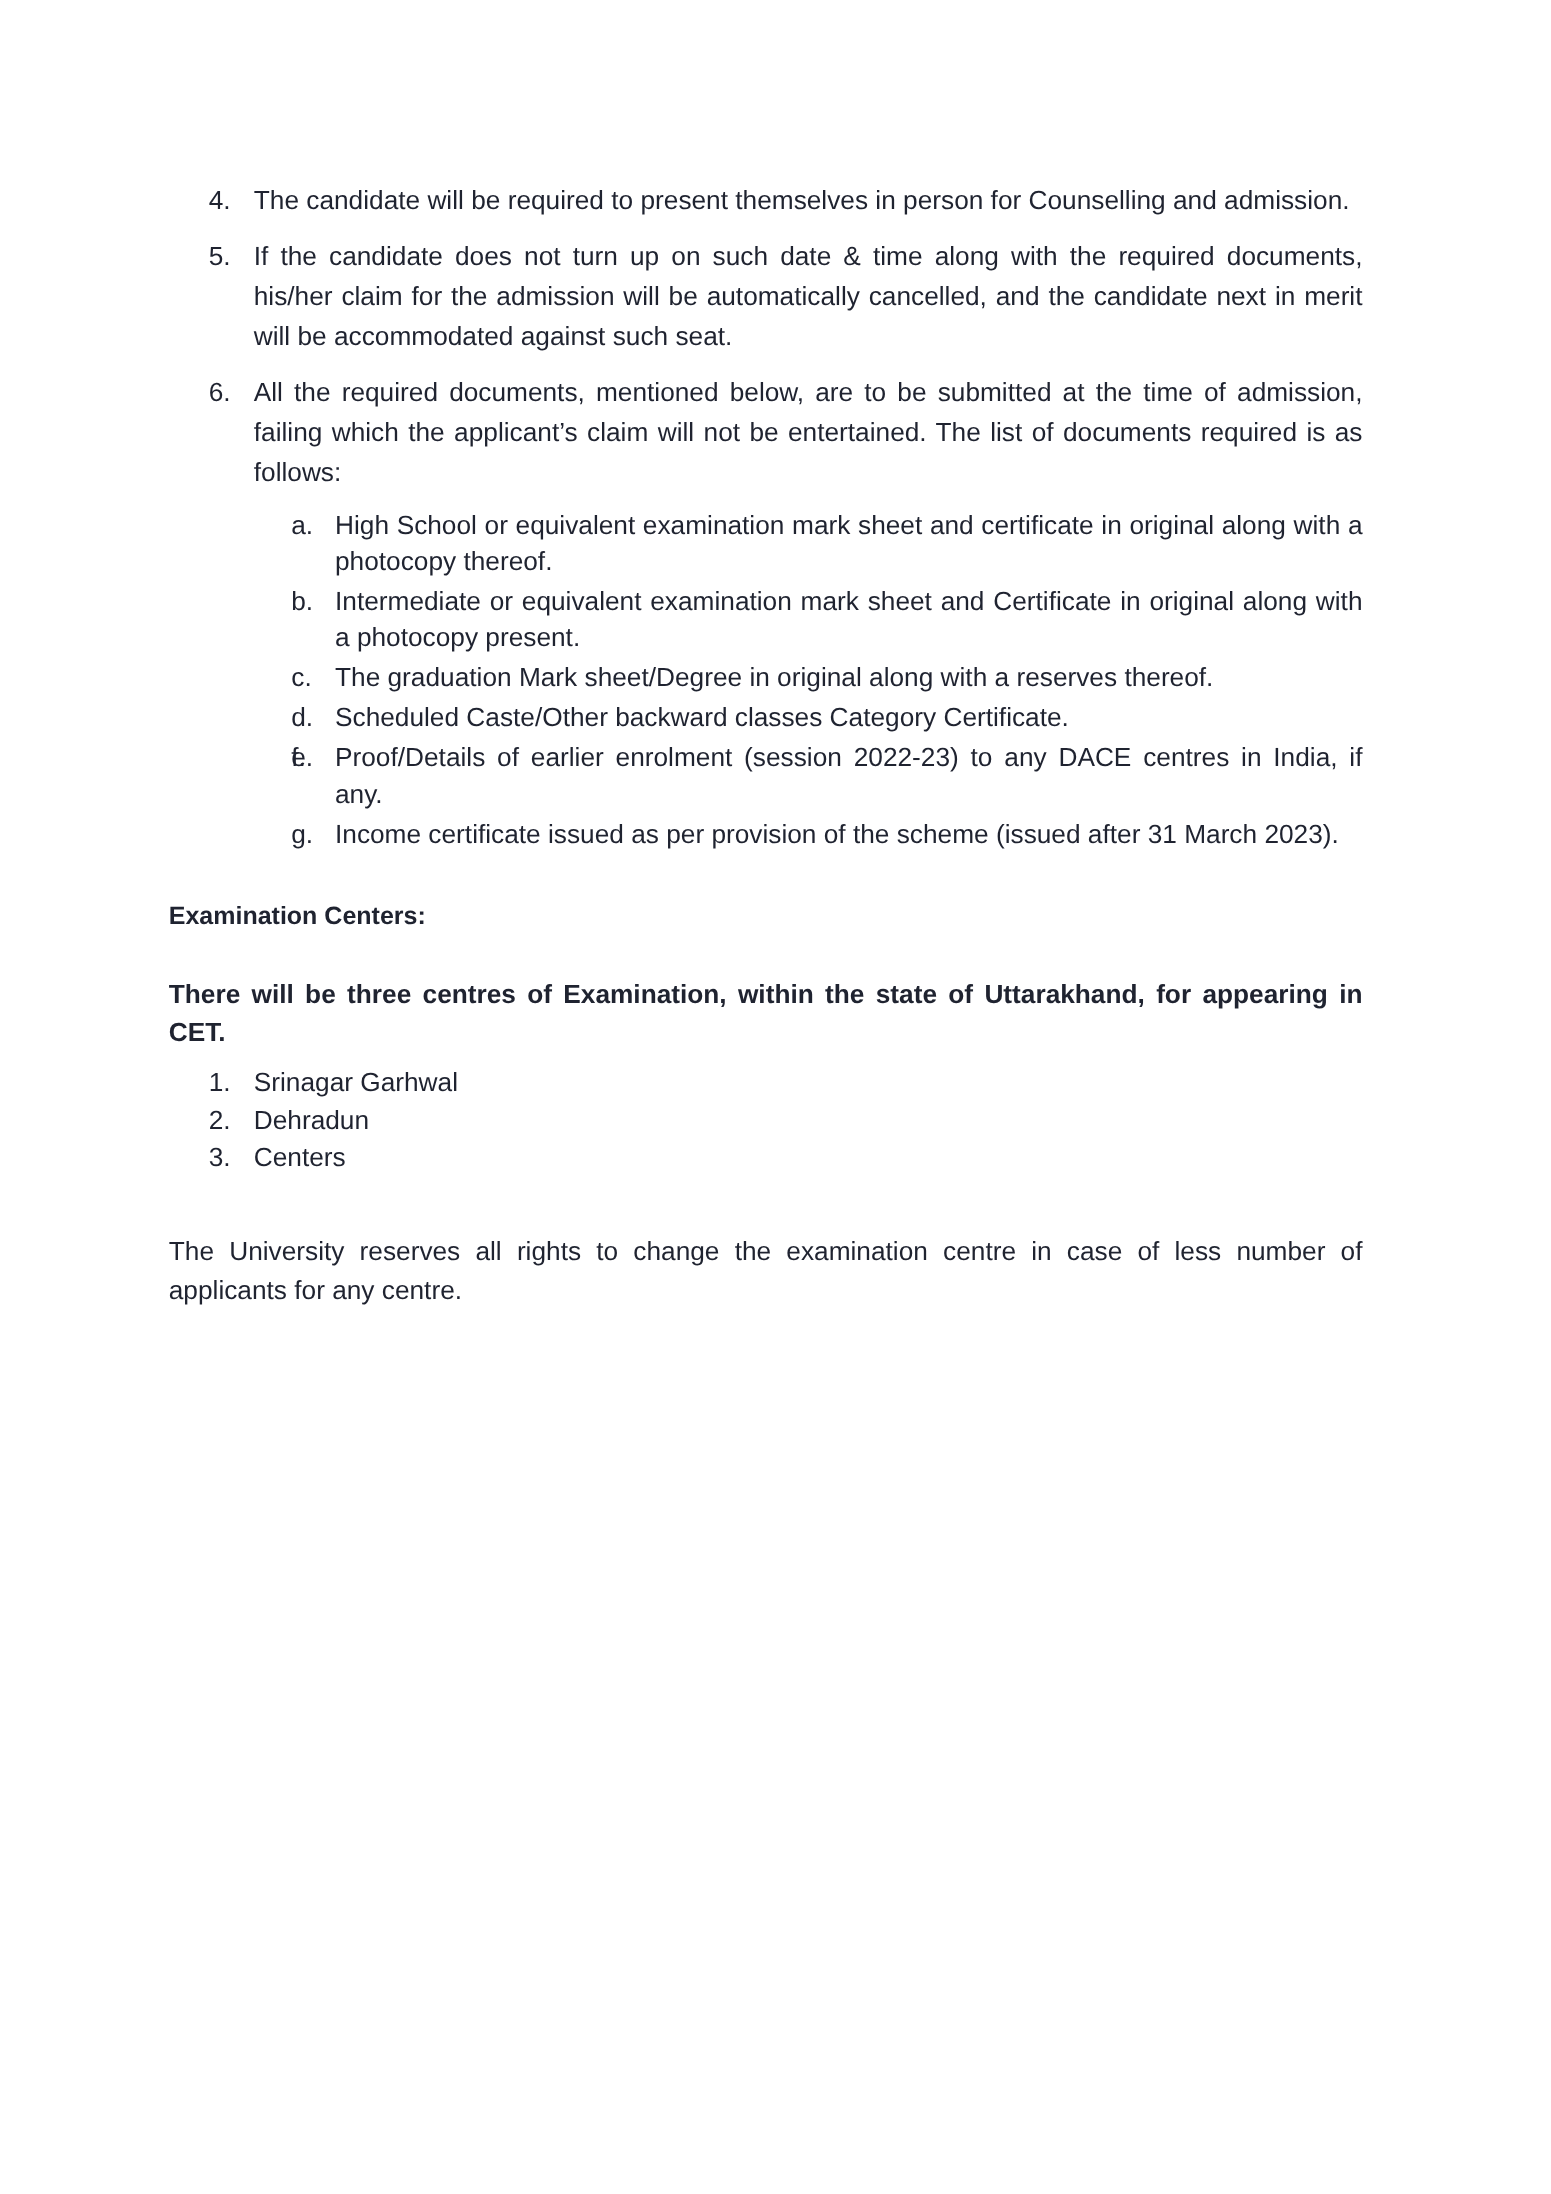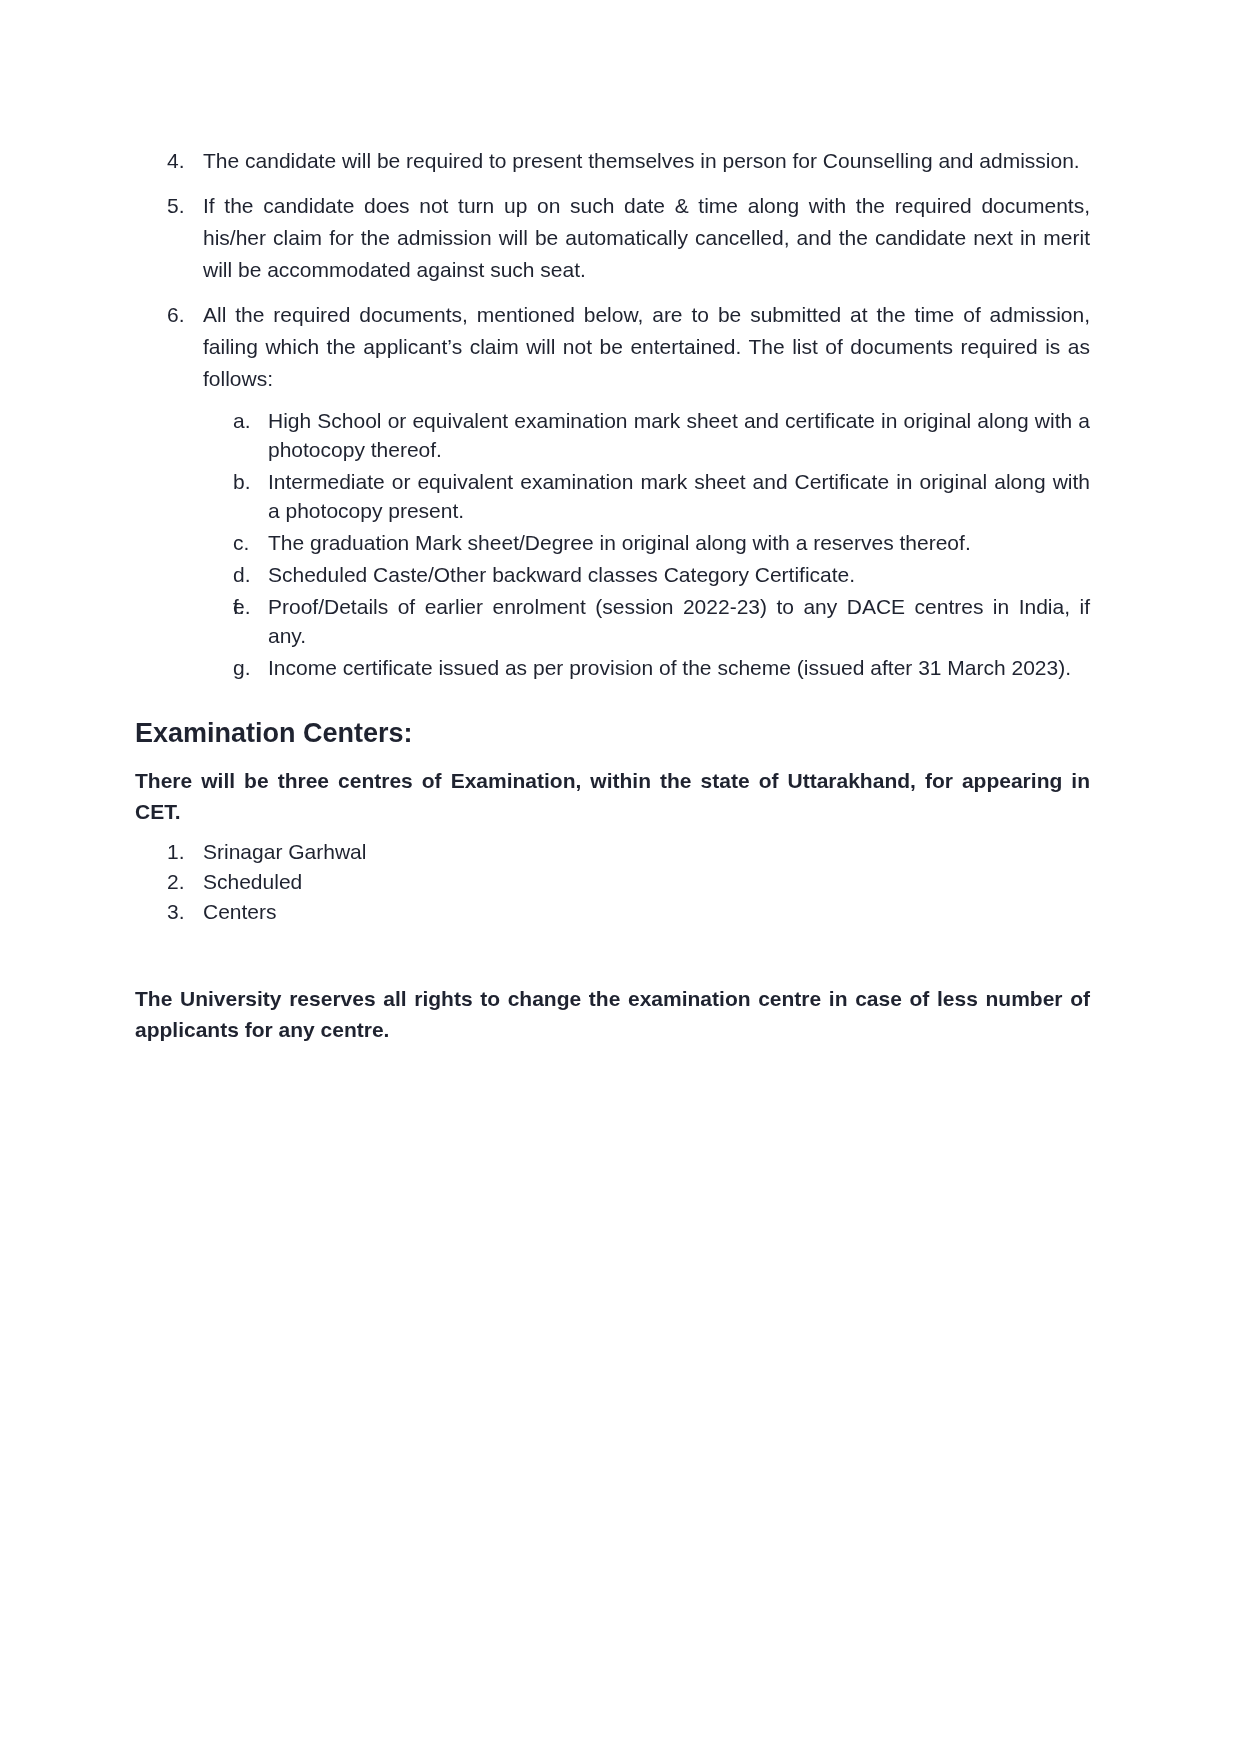--- a/index.html
+++ b/index.html
@@ -39,24 +39,24 @@
     margin-bottom: 3px;
   }
   .sub-list .sub-item > .marker {
     position: absolute;
     left: 30px;
     top: 0;
   }
 
   .section-heading {
     font-weight: bold;
-    font-size: 27px;
+    font-size: 20px;
     line-height: 30px;
     margin-top: 36px;
-    margin-bottom: 17px;
+    margin-bottom: 32px;
   }
   .intro {
     text-align: justify;
     line-height: 31px;
     margin-bottom: 10px;
     font-weight: bold;
   }
   .centers-list .center-item {
     position: relative;
     padding-left: 68px;
@@ -64,22 +64,21 @@
     margin-bottom: 0;
   }
   .centers-list .center-item > .marker {
     position: absolute;
     left: 32px;
     top: 0;
   }
   .note {
     text-align: justify;
     line-height: 31px;
-    margin-top: 56px;
-    font-weight: bold;
+    margin-top: 44px;
   }
 </style>
 </head>
 <body>
 
 <div class="page" style="background: rgb(255, 255, 255); color: rgb(31, 35, 48);">
 
   <ol class="main-list">
 
     <li class="item">
@@ -132,21 +131,21 @@
 
   <p class="intro">There will be three centres of Examination, within the state of Uttarakhand, for appearing in CET.</p>
 
   <ol class="centers-list">
     <li class="center-item">
       <span class="marker">1.</span>
       <span>Srinagar Garhwal</span>
     </li>
     <li class="center-item">
       <span class="marker">2.</span>
-      <span>Scheduled</span>
+      <span>Dehradun</span>
     </li>
     <li class="center-item">
       <span class="marker">3.</span>
       <span>Centers</span>
     </li>
   </ol>
 
   <p class="note">The University reserves all rights to change the examination centre in case of less number of applicants for any centre.</p>
 
 </div>

